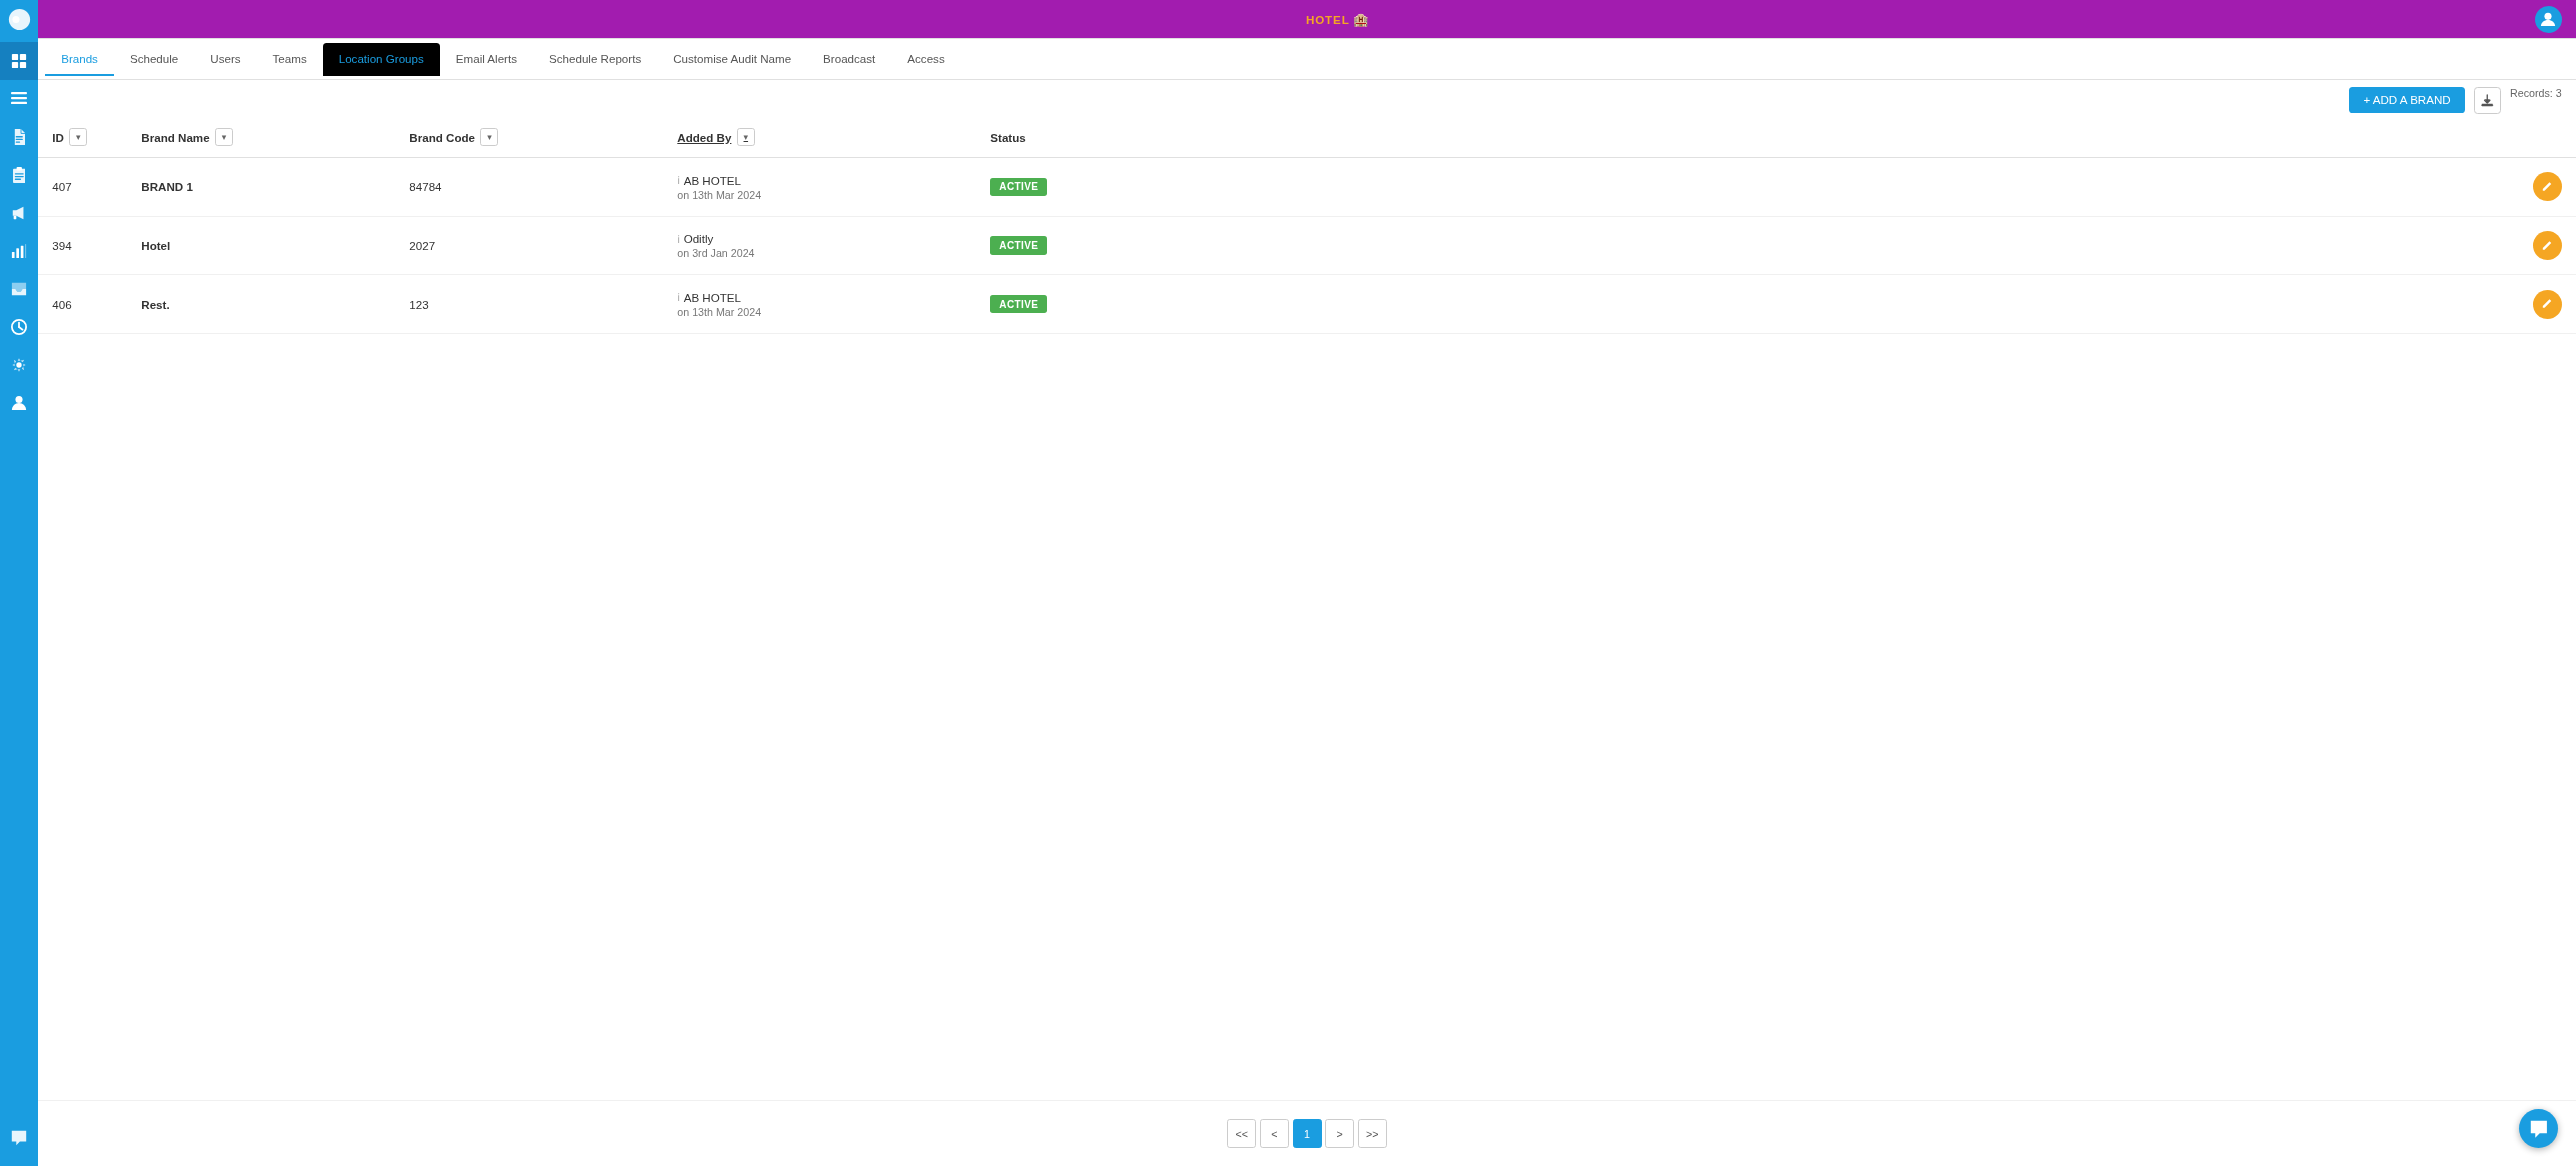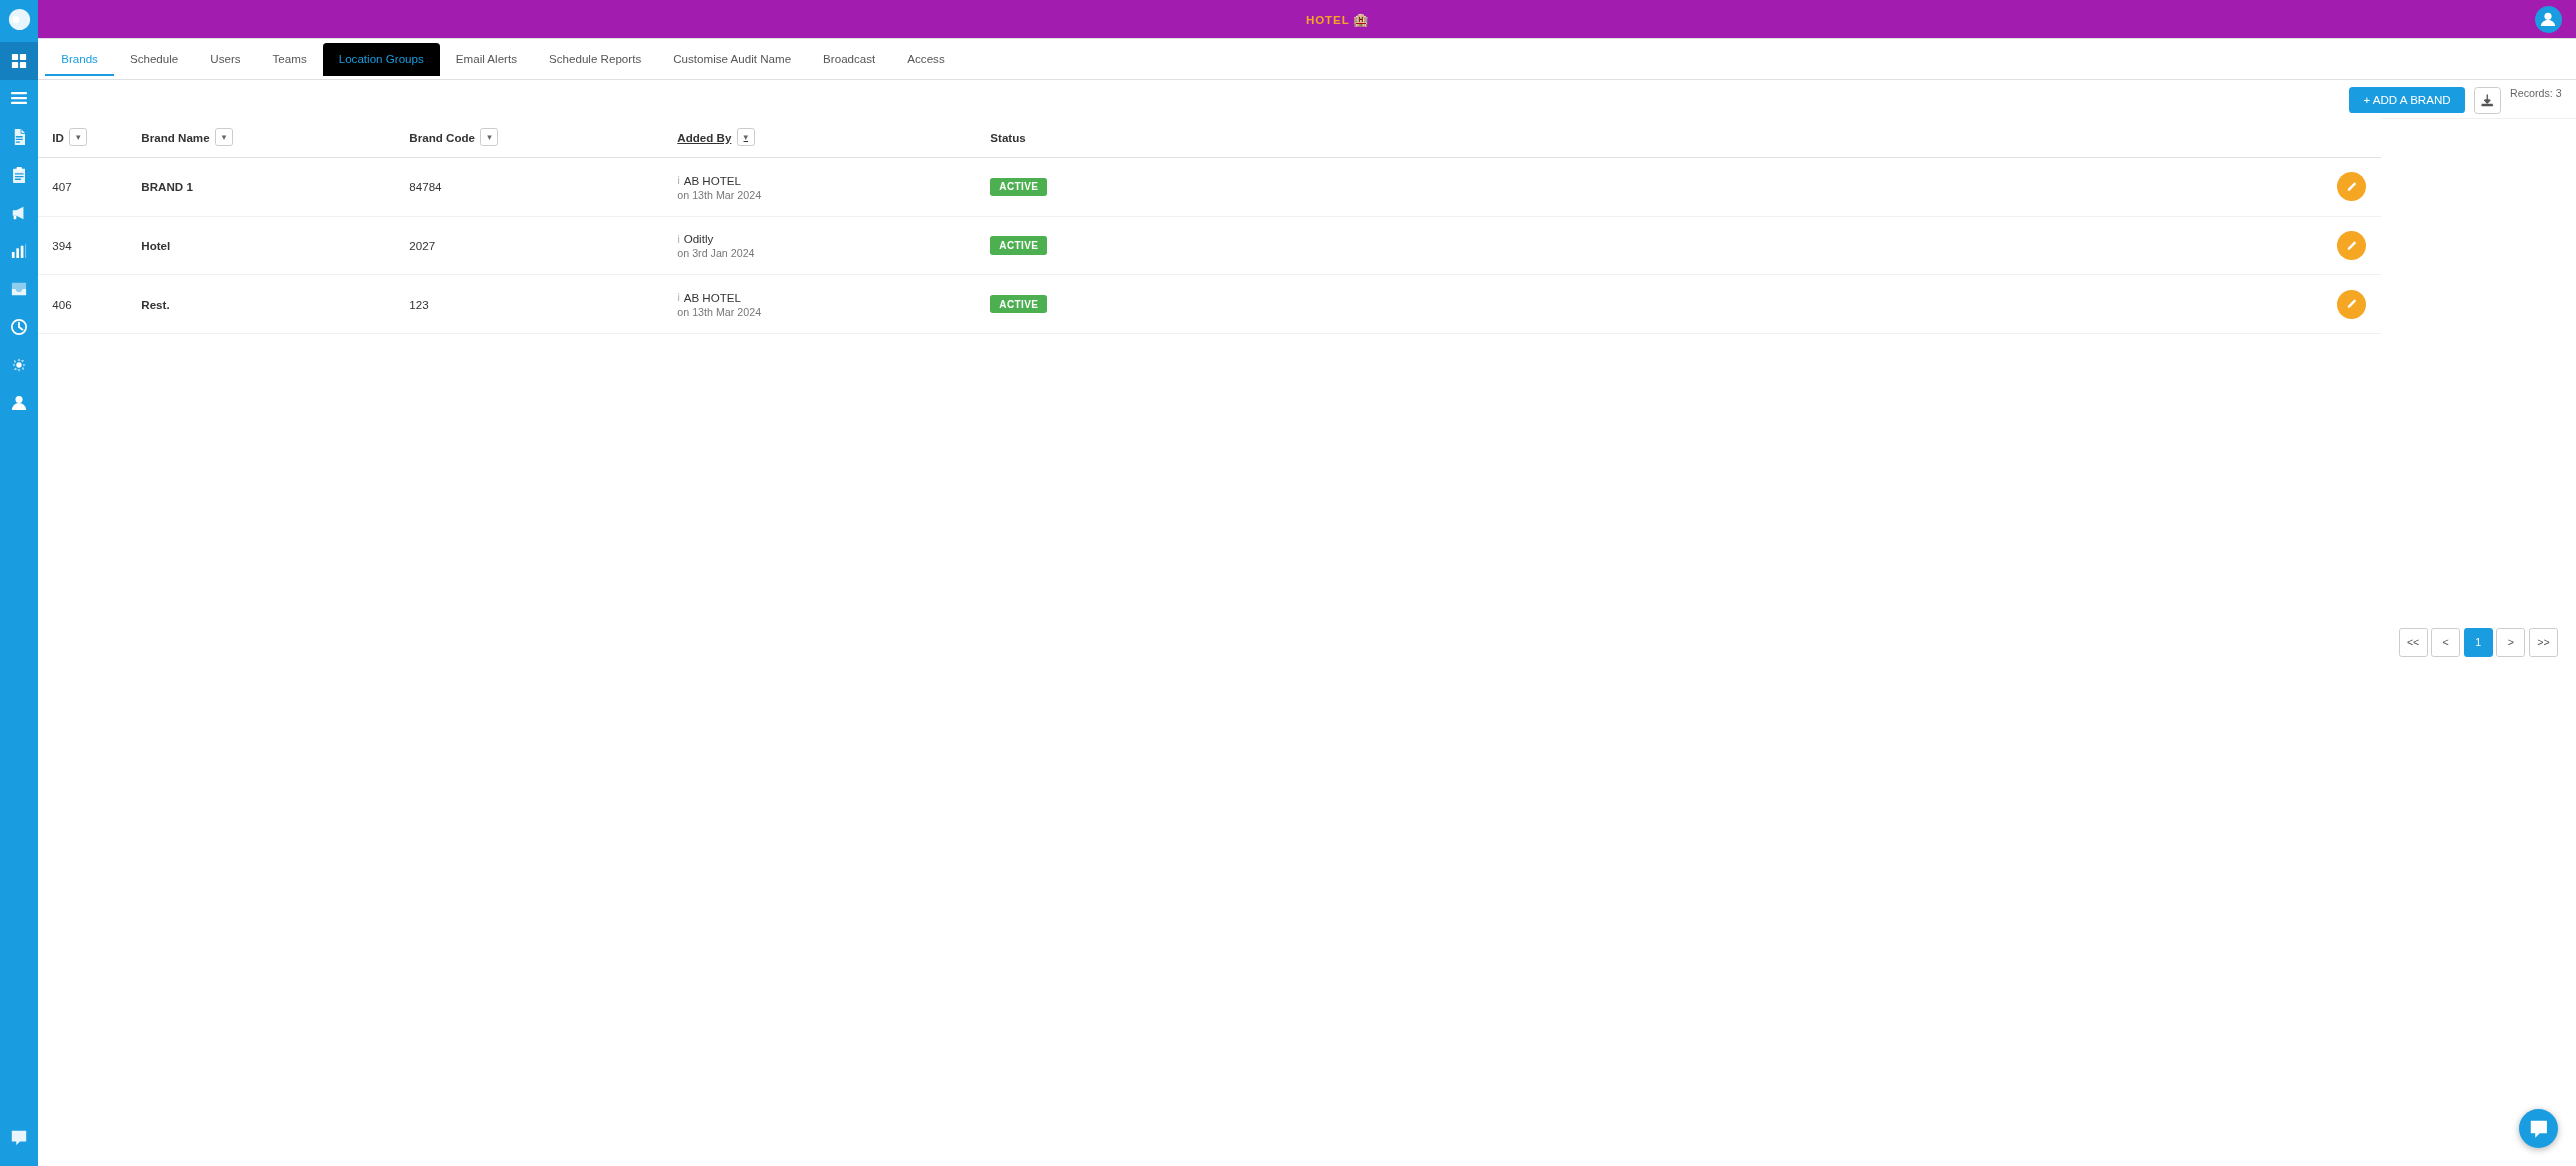--- a/index.html
+++ b/index.html
@@ -281,21 +281,21 @@
       justify-content: center;
       color: white;
       font-size: 18px;
       cursor: pointer;
       box-shadow: 0 1.8px 7.2px rgba(0,0,0,0.3);
       z-index: 100;
     }
 
     .content-area {
       display: flex;
-      flex-direction: row;
+      flex-direction: column;
       flex: 1;
       overflow: hidden;
     }
 
     .actions-row {
       display: flex;
       align-items: flex-start;
       justify-content: flex-end;
       padding: 7.2px 14.3px 3.6px 14.3px;
       gap: 9px;

